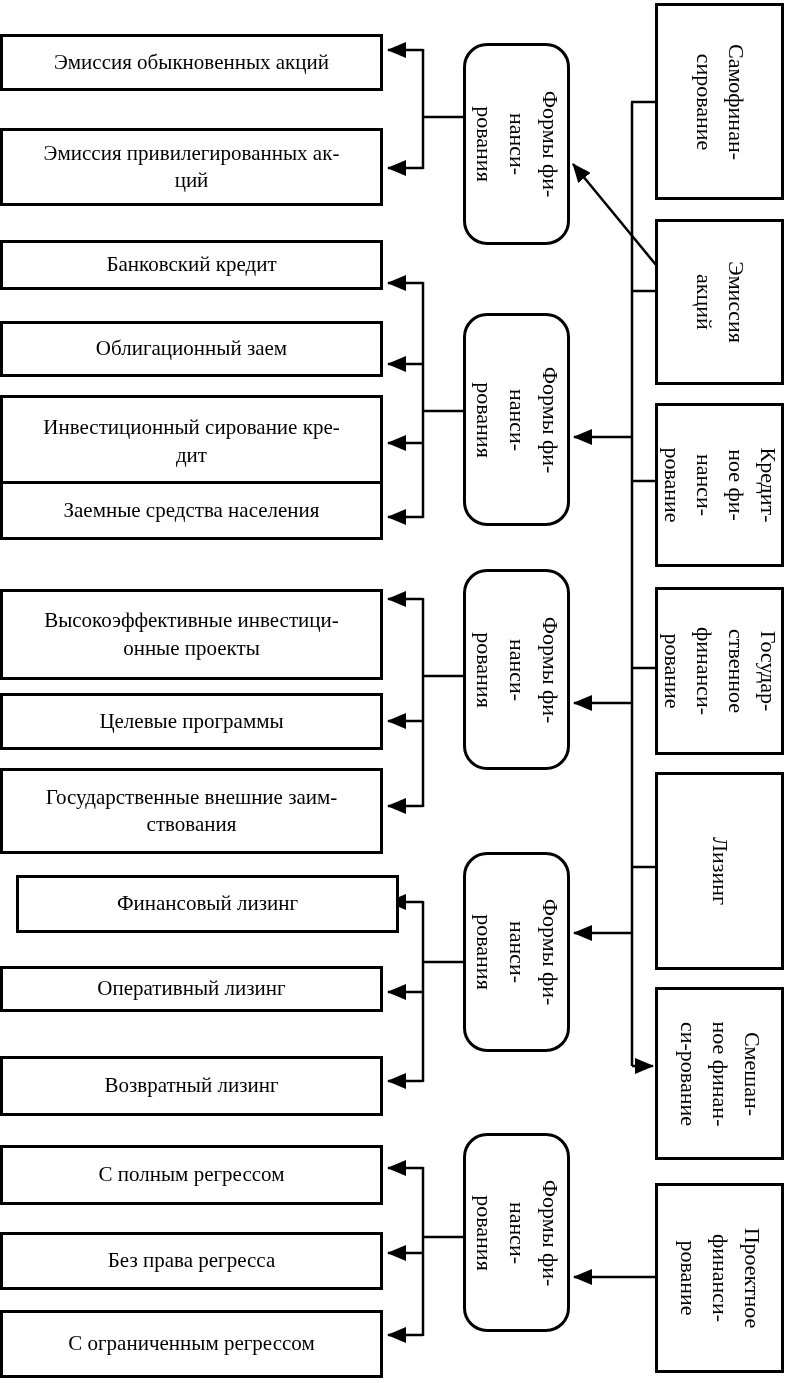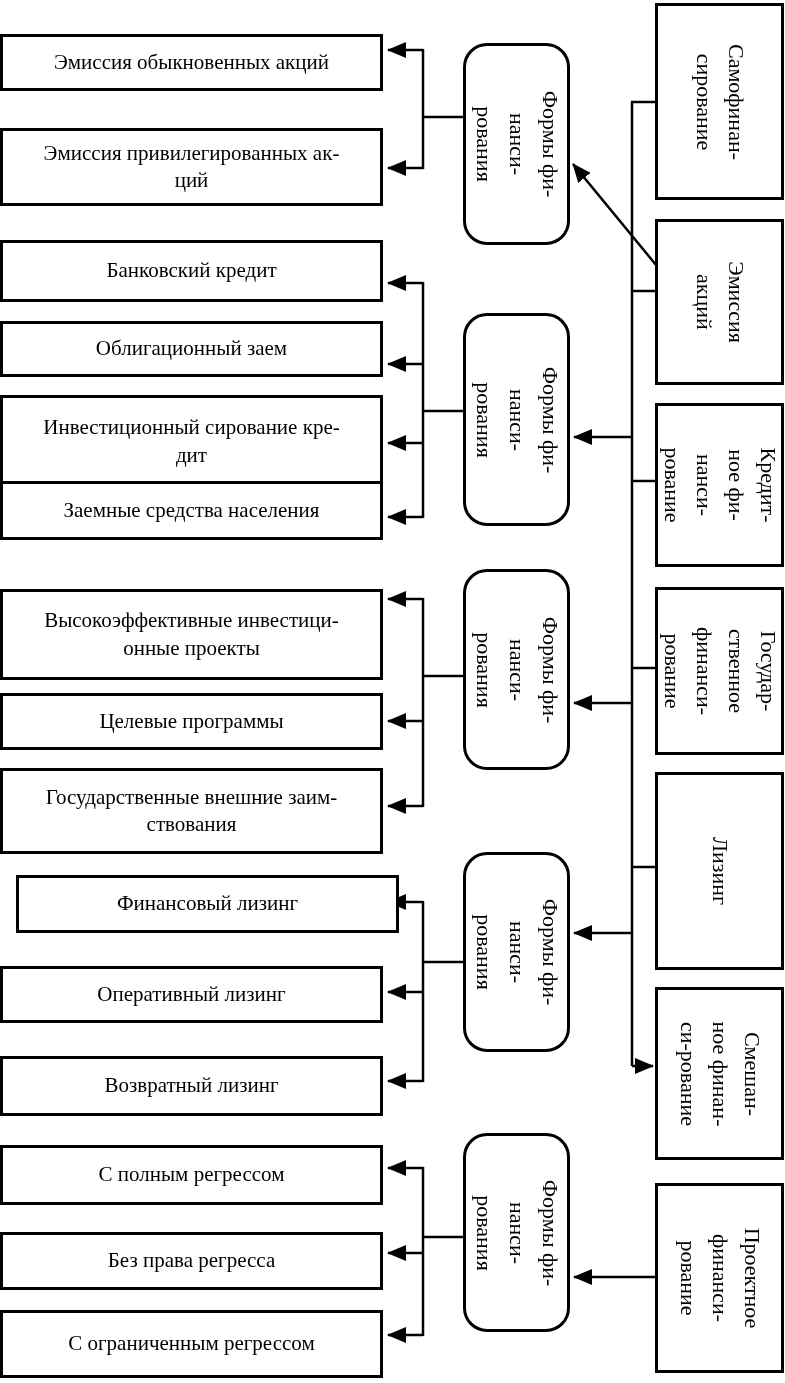--- a/index.html
+++ b/index.html
@@ -104,32 +104,32 @@
       <line x1="632" y1="437" x2="574" y2="437" marker-end="url(#arr)"></line>
       <line x1="632" y1="703" x2="574" y2="703" marker-end="url(#arr)"></line>
       <line x1="632" y1="933" x2="574" y2="933" marker-end="url(#arr)"></line>
       <line x1="655" y1="1277" x2="574" y2="1277" marker-end="url(#arr)"></line>
     </g>
   </svg>
 
   <div class="hbox" style="top:34px;height:57px;">Эмиссия обыкновенных акций</div>
   <div class="hbox" style="top:128px;height:78px;">Эмиссия привилегированных ак-
 ций</div>
-  <div class="hbox" style="top:240px;height:62px;">Банковский кредит</div>
+  <div class="hbox" style="top:240px;height:50px;">Банковский кредит</div>
   <div class="hbox" style="top:321px;height:56px;">Облигационный заем</div>
   <div class="hbox" style="top:395px;height:93px;">Инвестиционный сирование кре-
 дит</div>
   <div class="hbox" style="top:481px;height:59px;">Заемные средства населения</div>
   <div class="hbox" style="top:589px;height:91px;">Высокоэффективные инвестици-
 онные проекты</div>
   <div class="hbox" style="top:693px;height:57px;">Целевые программы</div>
   <div class="hbox" style="top:768px;height:86px;">Государственные внешние заим-
 ствования</div>
   <div class="hbox" style="top:875px;height:58px;margin-left:16px;">Финансовый лизинг</div>
-  <div class="hbox" style="top:966px;height:57px;">Оперативный лизинг</div>
+  <div class="hbox" style="top:966px;height:46px;">Оперативный лизинг</div>
   <div class="hbox" style="top:1056px;height:60px;">Возвратный лизинг</div>
   <div class="hbox" style="top:1145px;height:60px;">С полным регрессом</div>
   <div class="hbox" style="top:1232px;height:58px;">Без права регресса</div>
   <div class="hbox" style="top:1310px;height:68px;">С ограниченным регрессом</div>
 
   <div class="rbox" style="top:43px;height:202px;">
     <div class="vtext" style="width:190px;">Формы фи-
 нанси-
 рования</div>
   </div>

